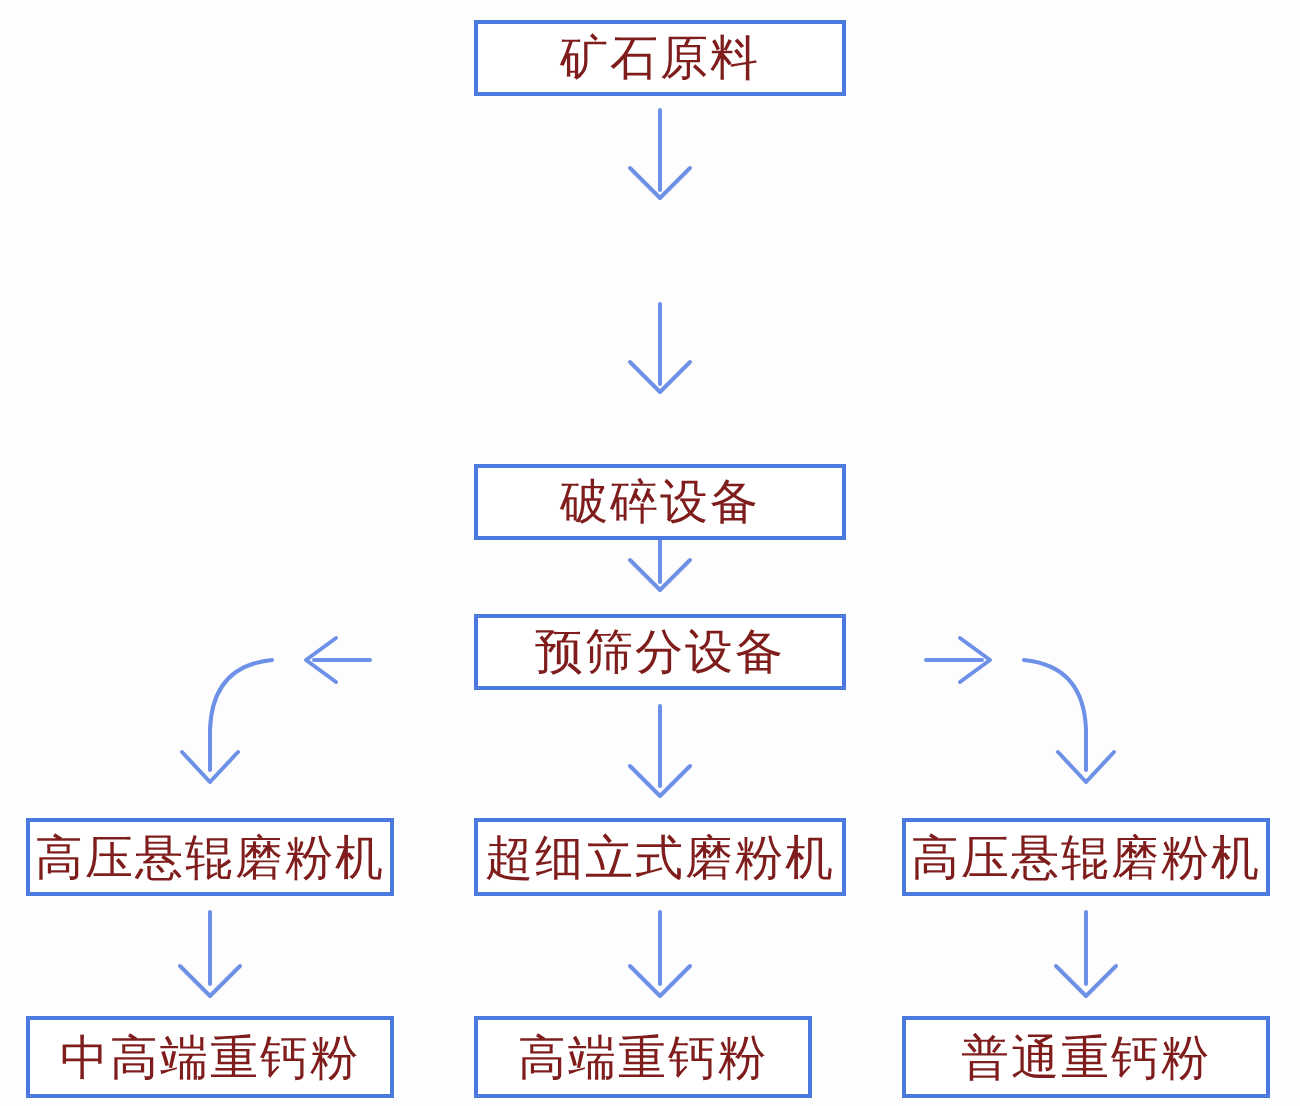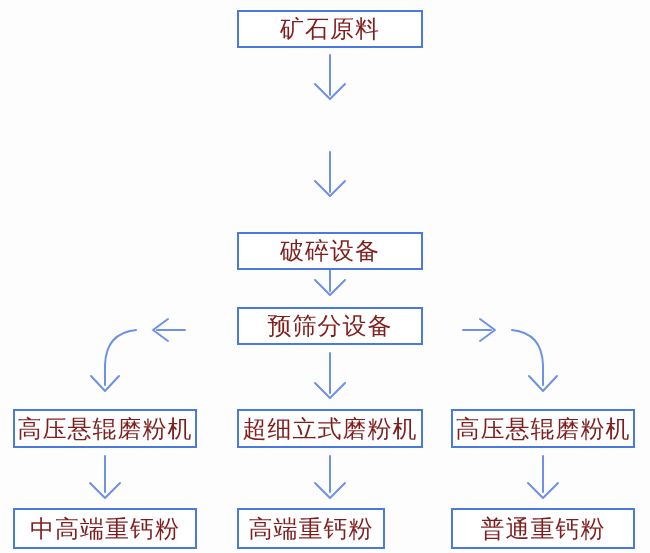--- a/index.html
+++ b/index.html
@@ -60,21 +60,21 @@
 
   <div class="node" style="left:237px; top:10px;  width:186px; height:38px;">矿石原料</div>
 
 
   <div class="node" style="left:237px; top:205px; width:186px; height:38px;margin-top:27px;">破碎设备</div>
 
   <div class="node" style="left:237px; top:409px; width:186px; height:39px;">超细立式磨粉机</div>
 
   <div class="node" style="left:237px; top:307px; width:186px; height:38px;">预筛分设备</div>
 
-  <div class="node" style="left:237px; top:508px; width:148px; height:41px;">高端重钙粉</div>
+  <div class="node" style="left:237px; top:508px; width:169px; height:41px;">高端重钙粉</div>
 
   <div class="node" style="left:13px; top:409px; width:184px; height:39px;">高压悬辊磨粉机</div>
 
   <div class="node" style="left:451px; top:409px; width:184px; height:39px;">高压悬辊磨粉机</div>
 
   <div class="node" style="left:13px; top:508px; width:184px; height:41px;">中高端重钙粉</div>
 
   <div class="node" style="left:451px; top:508px; width:184px; height:41px;">普通重钙粉</div>
 
 </div>

